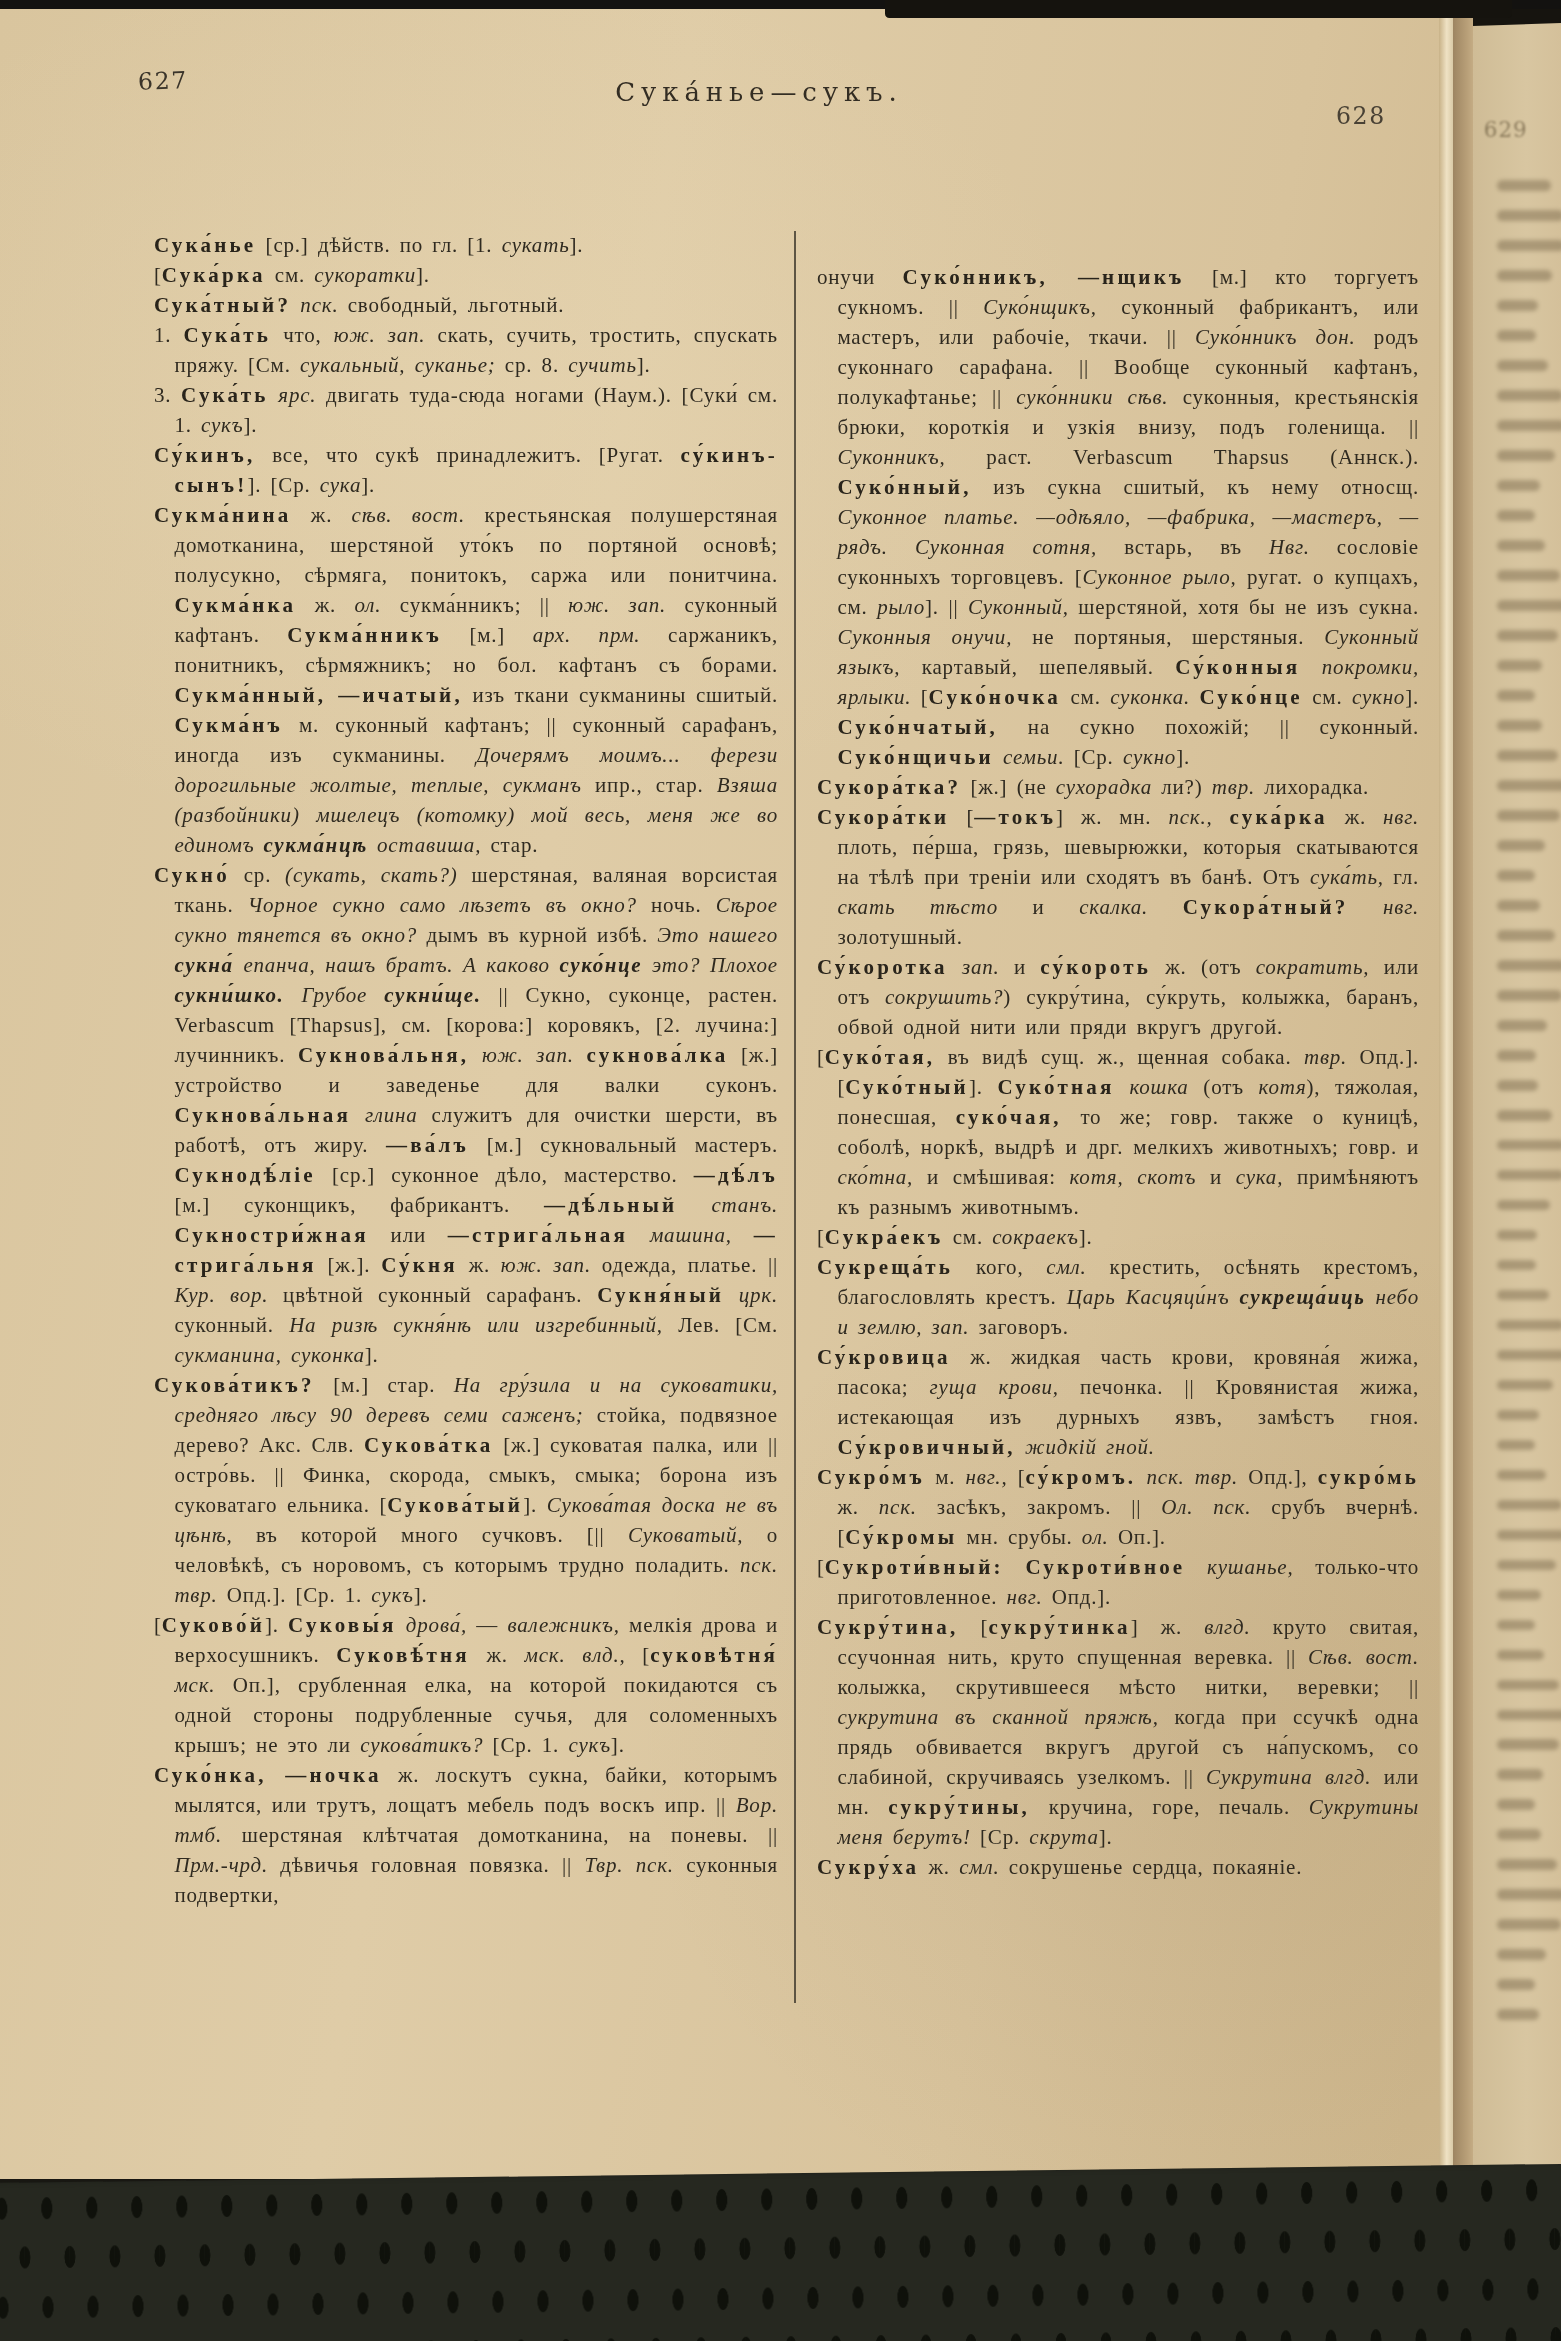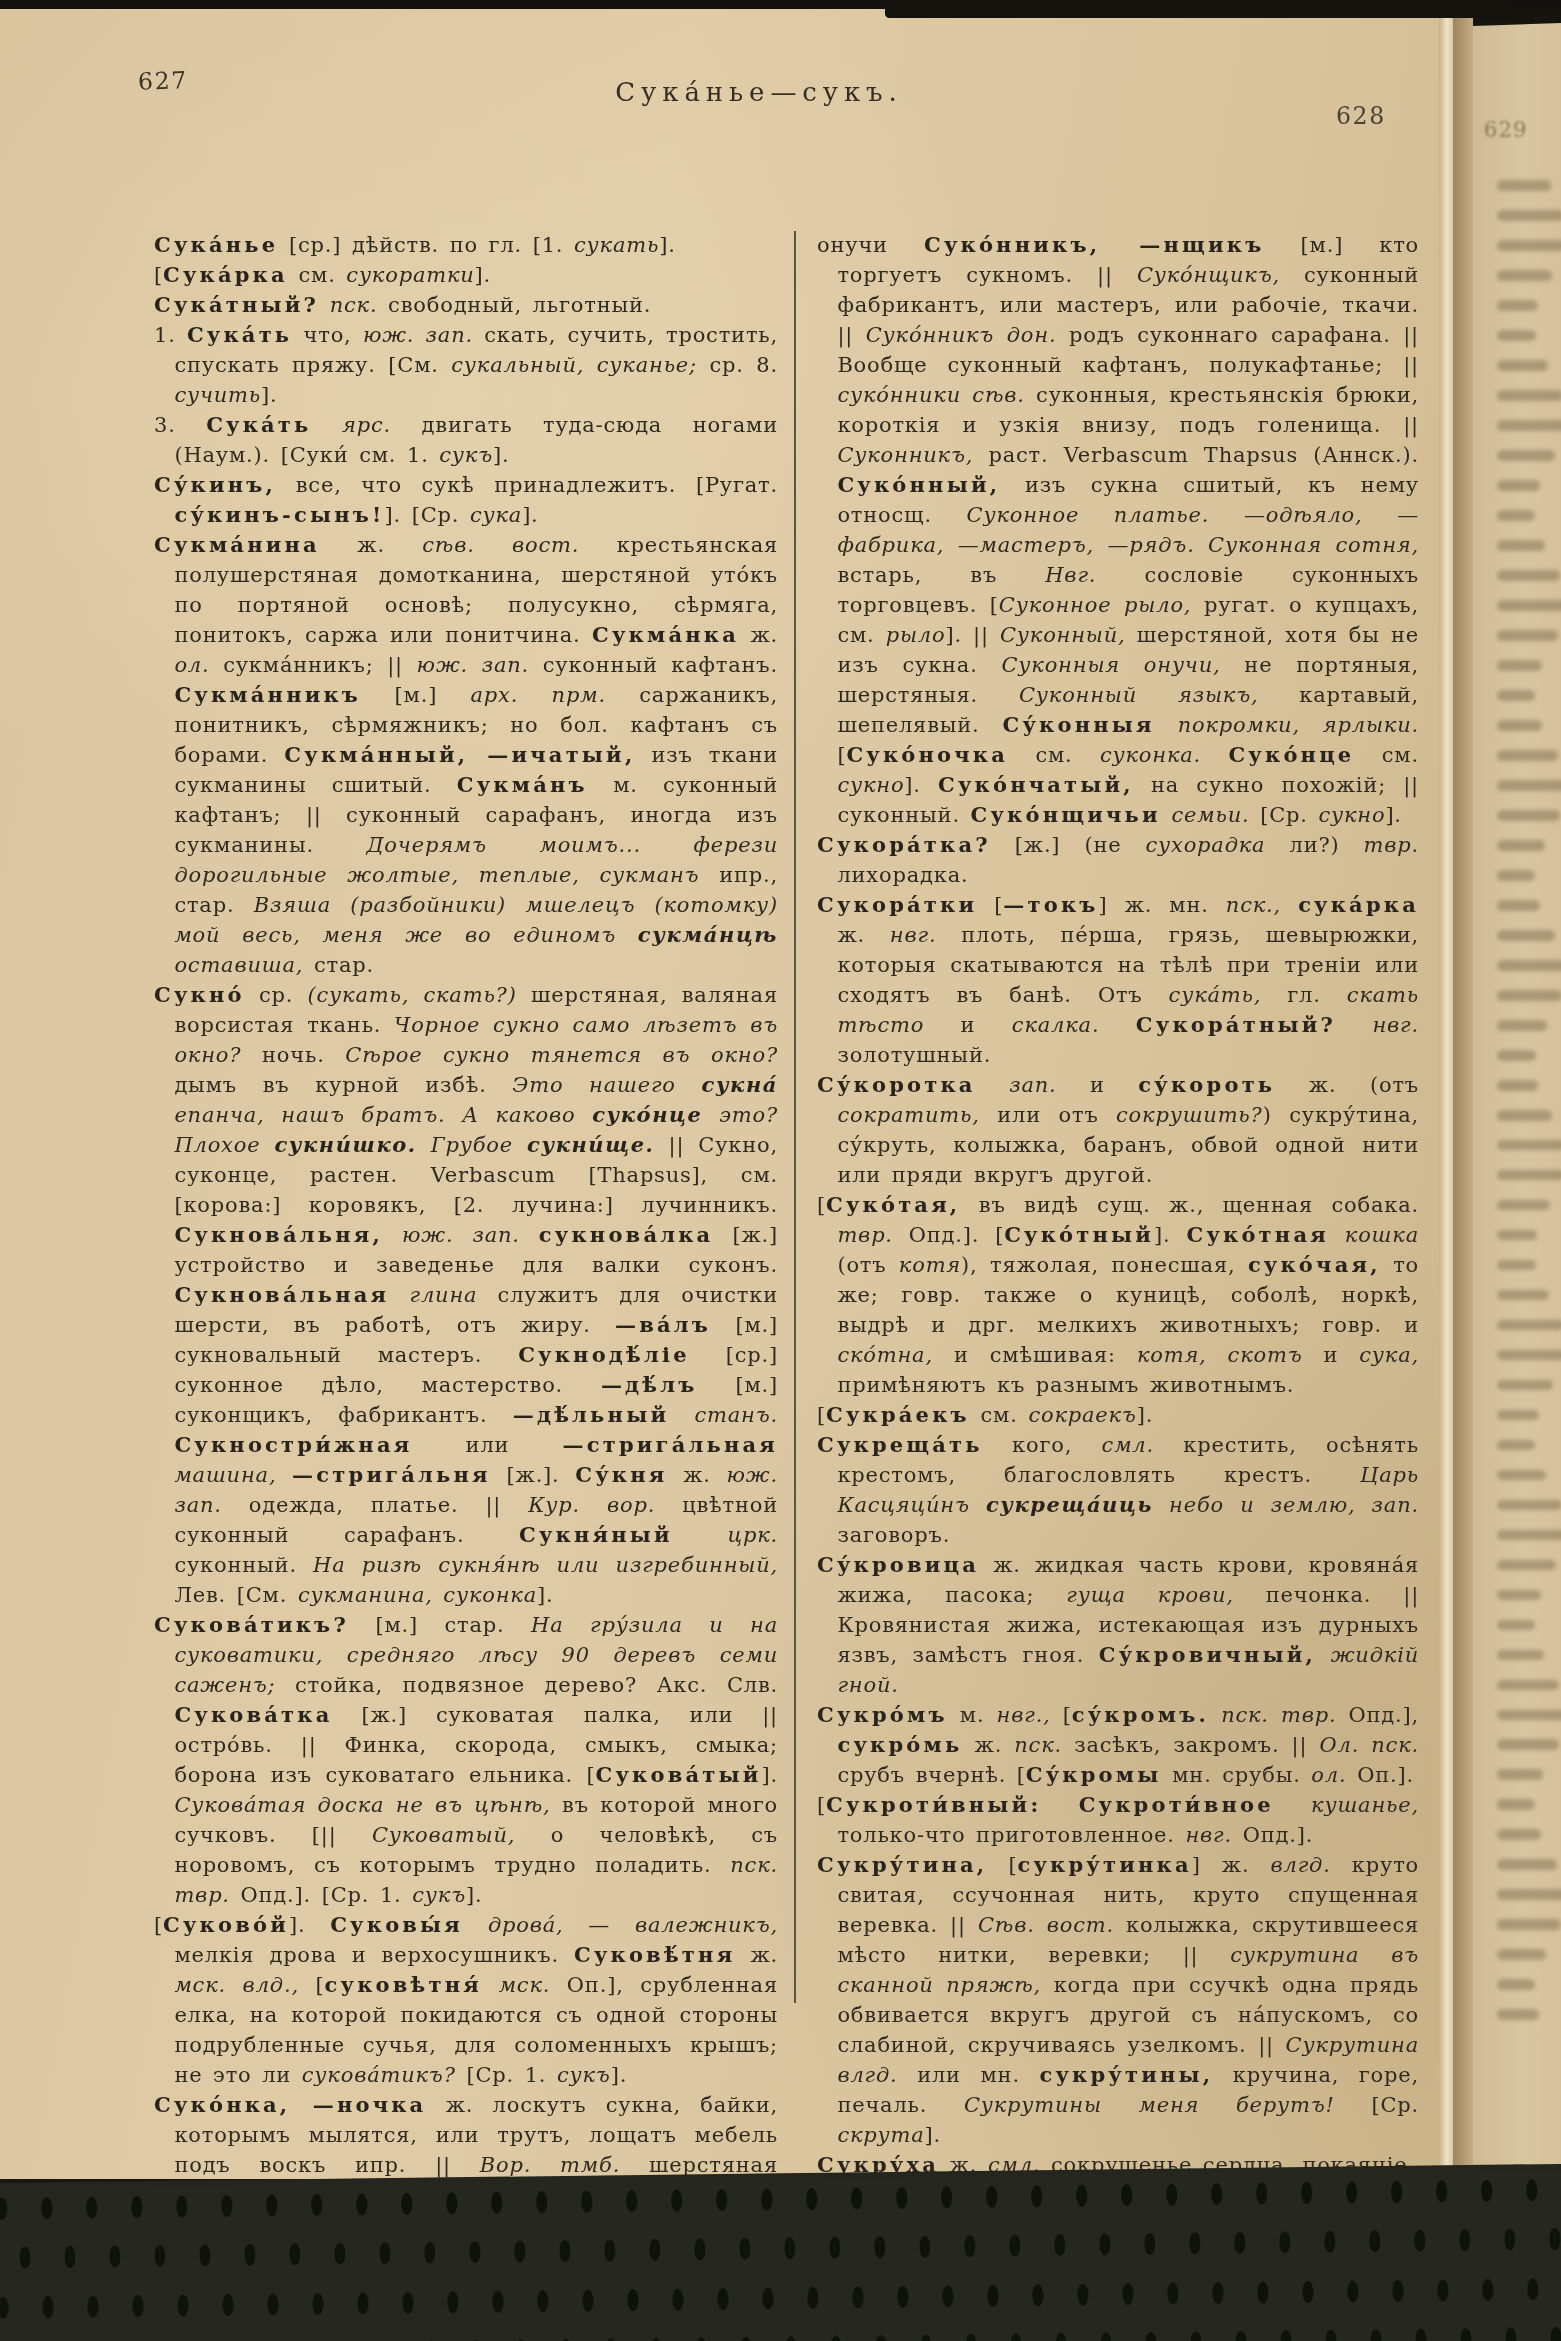--- a/index.html
+++ b/index.html
@@ -32,22 +32,22 @@
   .column-rule{
     position:absolute;left:794px;top:227px;width:2.1px;height:1772px;
     background:#464033;opacity:.85;
   }
   .col{
     position:absolute;top:226px;
     font-size:21px;line-height:30px;color:#2f2a20;
     text-align:justify;letter-spacing:0.8px;word-spacing:3.2px;
   }
   .col-left{left:154px;width:624px;}
-  .col-right{left:817px;width:602px;}
-  .entry{margin:0;padding-left:20.4px;text-indent:-20.4px;}
+  .col-right{left:817px;width:602px;margin-top:32px;}
+  .entry{margin:0;padding-left:20.4px;text-indent:-20.4px;font-family:Liberation Serif, serif;}
   .seg-n{font-style:normal;}
   .seg-b{font-weight:bold;letter-spacing:3.2px;color:#29241b;}
   .seg-i{font-style:italic;}
   .seg-bi{font-weight:bold;font-style:italic;letter-spacing:1.6px;color:#29241b;}
 
   
   .fore-edge{
     position:absolute;left:1439px;top:4.3px;width:14px;height:2166px;
     background:linear-gradient(90deg,#c8b288,#efe2c4 55%,#d9caa7);
     z-index:3;

